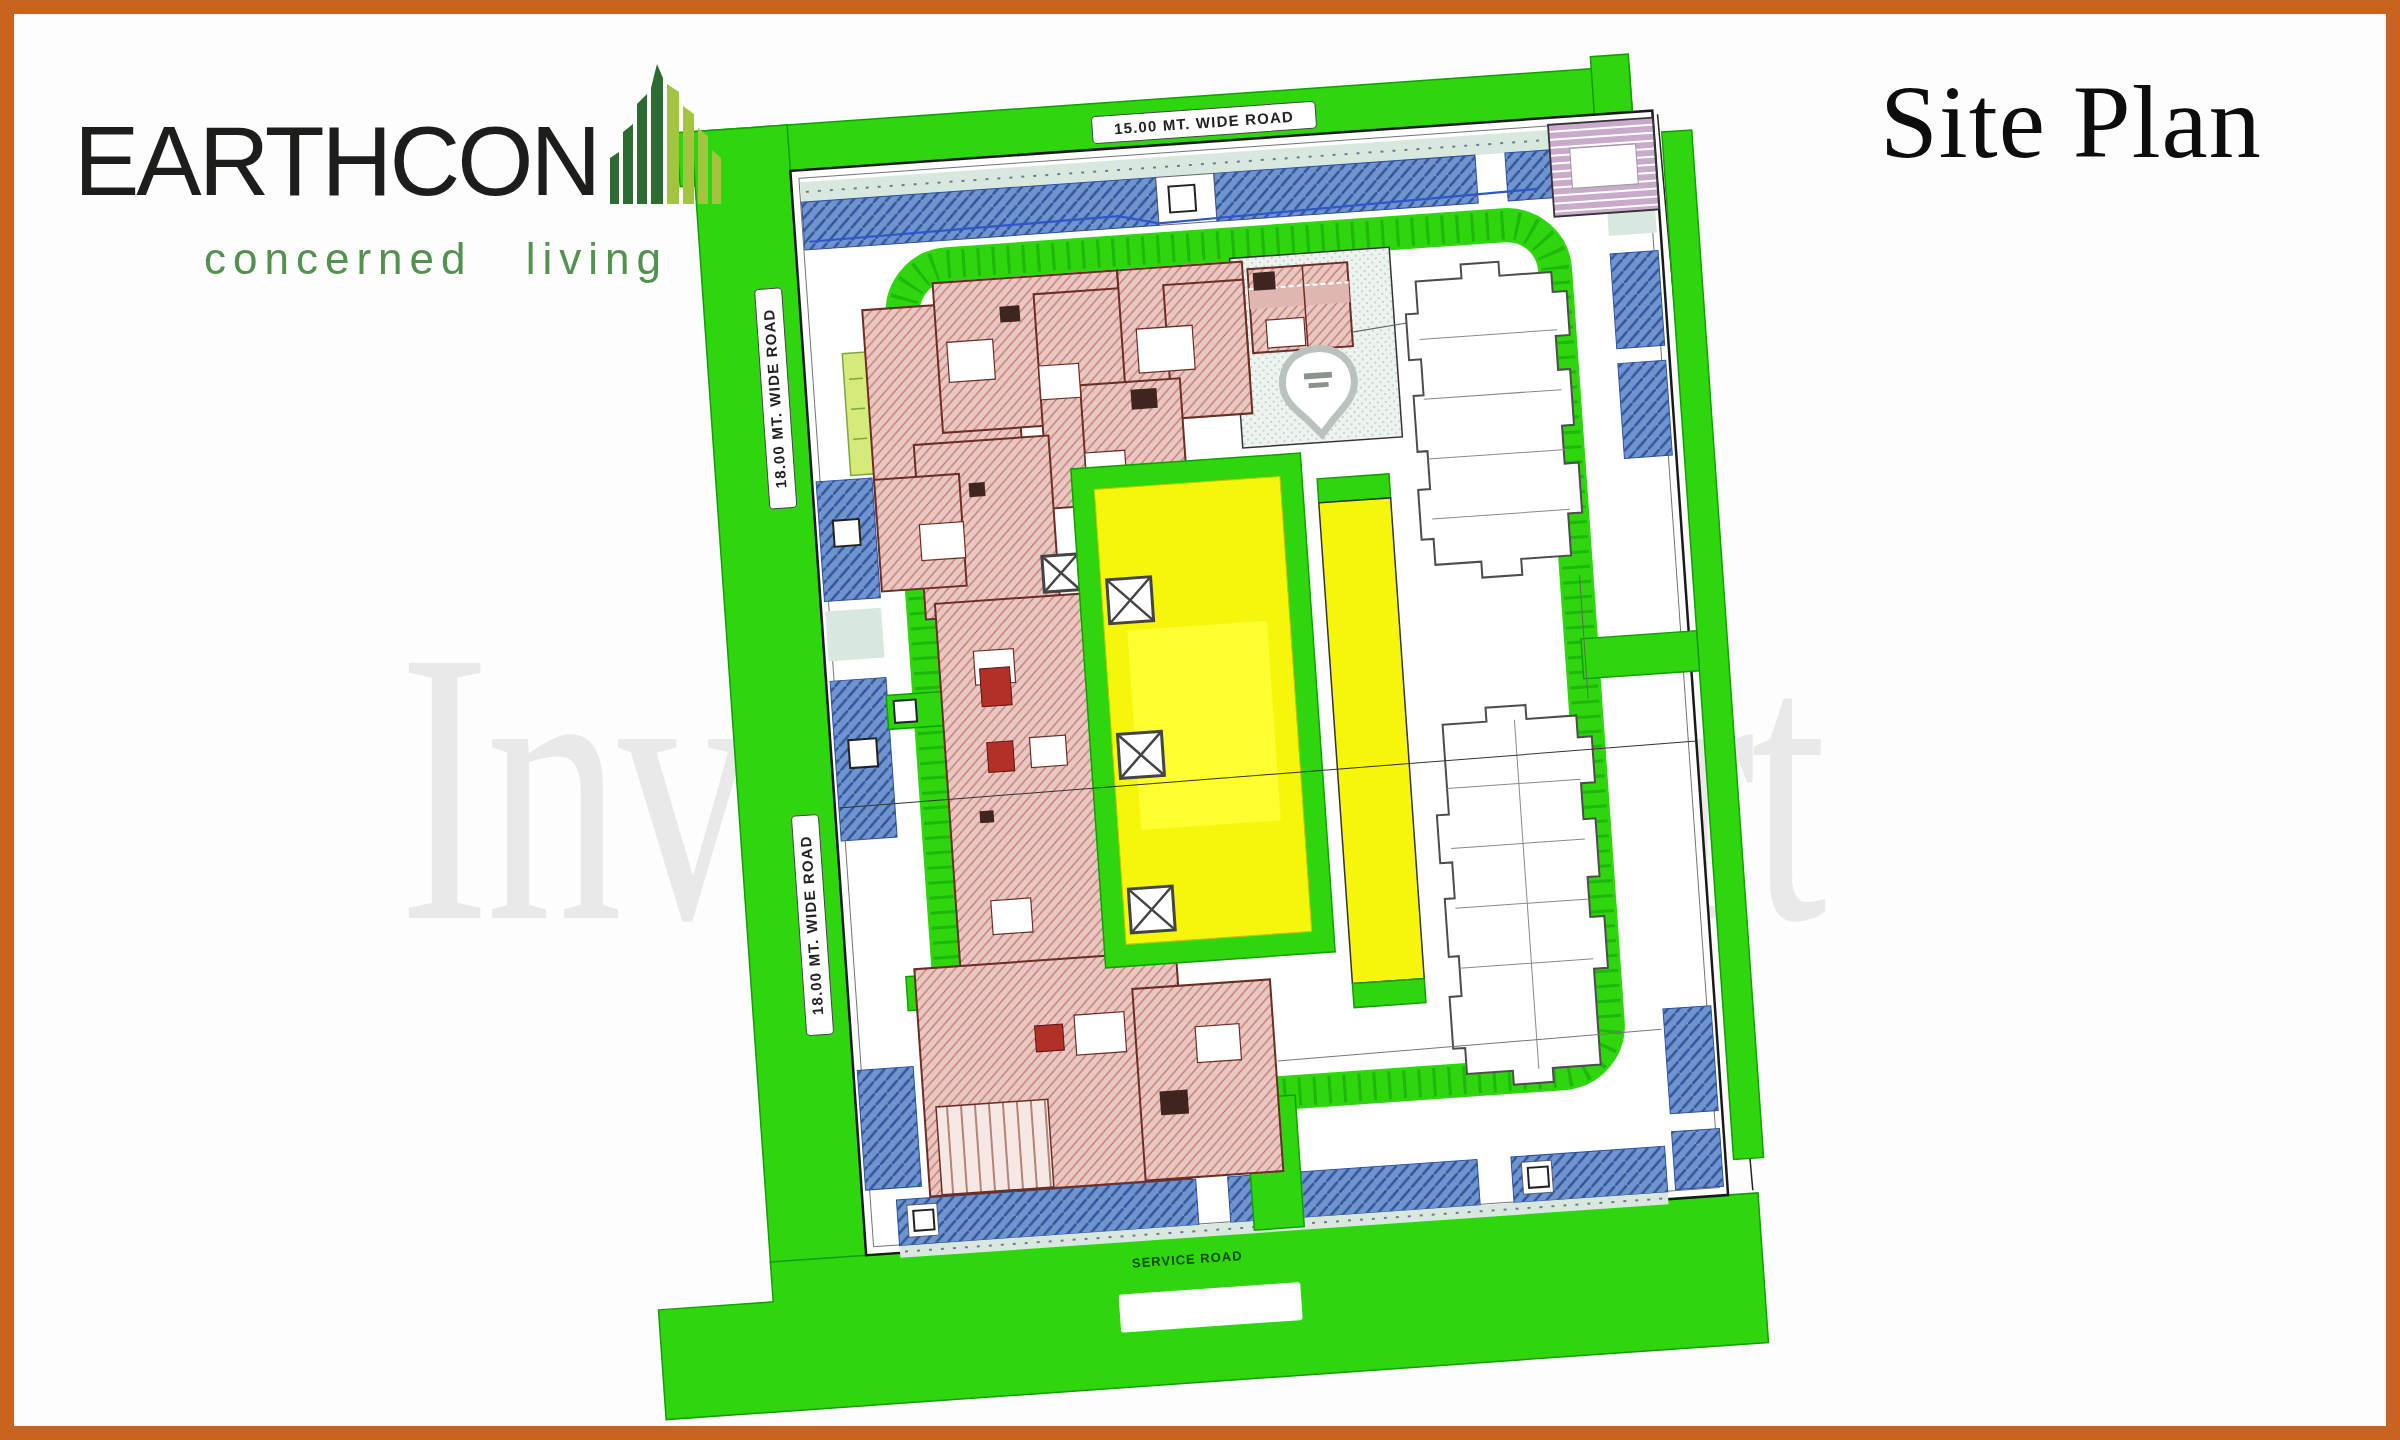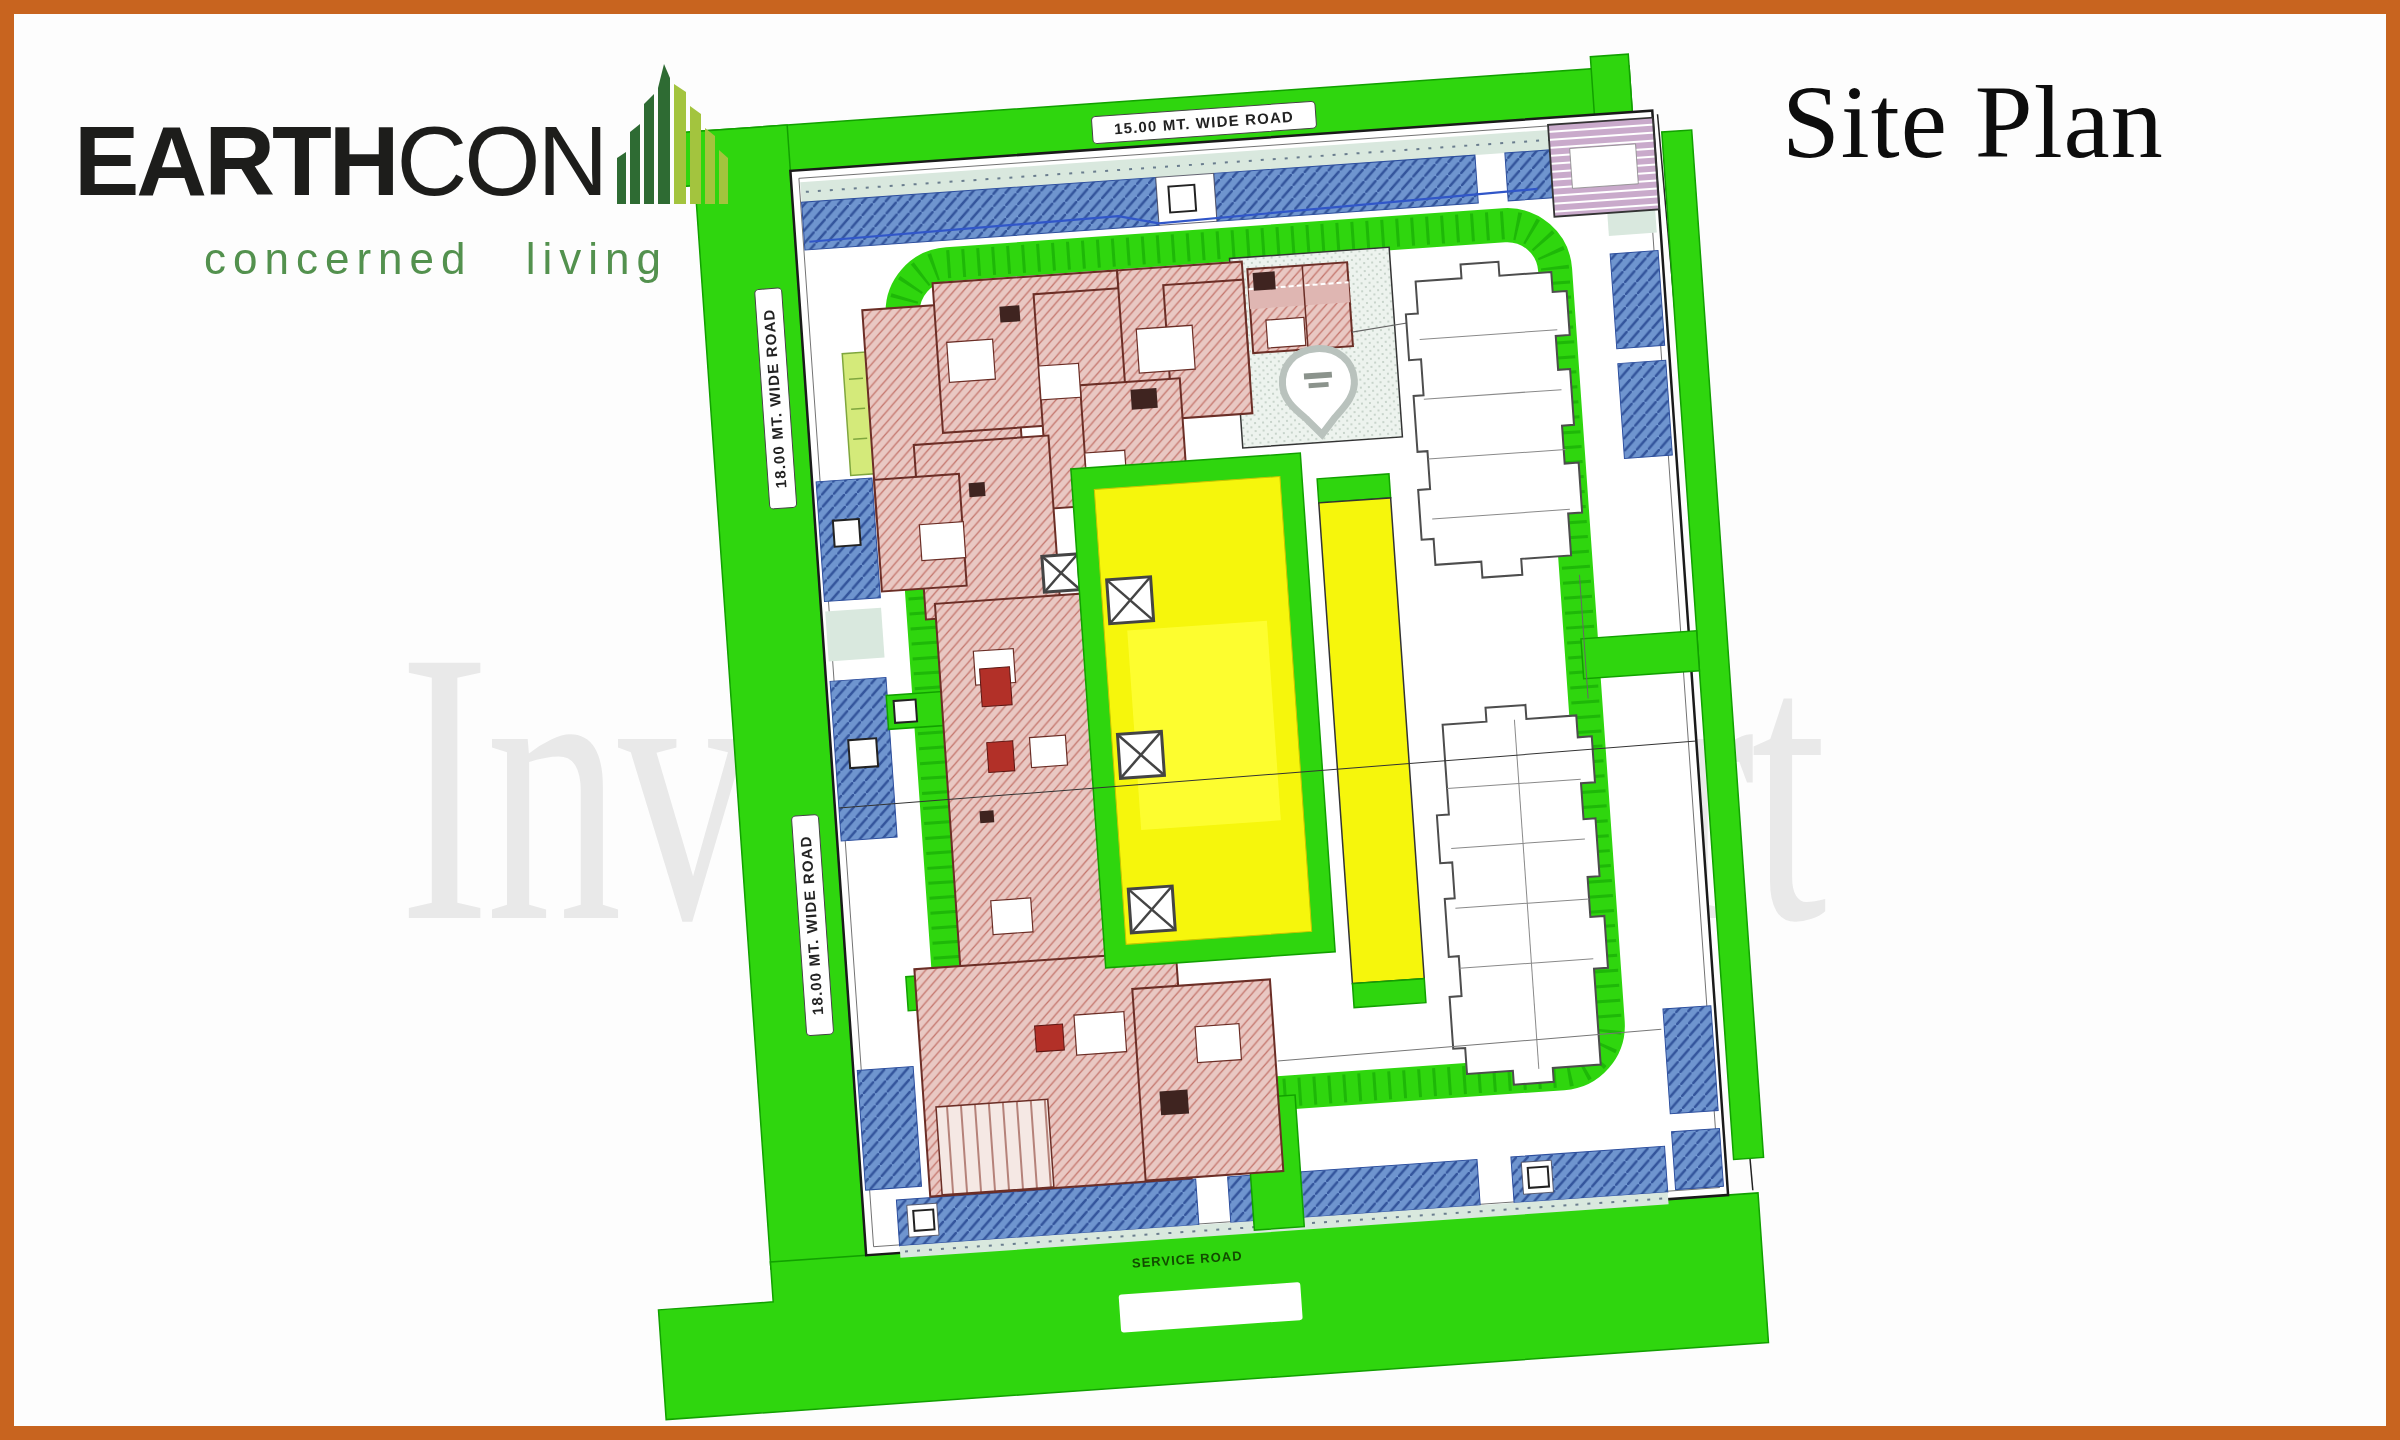--- a/index.html
+++ b/index.html
@@ -23,30 +23,30 @@
     box-sizing:border-box;
     background:#fdfdfd;
   }
   
   .logo{position:absolute;left:60px;top:48px;z-index:5;}
   .logo-row{display:flex;align-items:flex-end;}
   .wordmark{
     font-size:98px;line-height:1;letter-spacing:-3px;color:#1d1d1b;
     font-family:"Liberation Sans",sans-serif;
   }
-  .wordmark .w1{font-weight:700;}
+  .wordmark .w1{font-weight:400;}
   .wordmark .w2{font-weight:400;}
   .logo-icon{margin-left:10px;margin-bottom:2px;}
   .tagline{
     margin-top:24px;margin-left:130px;
     font-size:44px;color:#53914e;letter-spacing:7px;word-spacing:34px;
     font-weight:400;
   }
   .page-title{
-    position:absolute;left:1768px;top:48px;z-index:5;
+    position:absolute;left:1866px;top:48px;z-index:5;
     font-family:"Liberation Serif",serif;
     font-size:104px;color:#0d0d0d;font-weight:500;letter-spacing:1px;
   }
   
   .watermark{
     position:absolute;left:385px;top:548px;z-index:1;
     font-family:"Liberation Serif",serif;
     font-size:390px;color:#e9e9e9;white-space:nowrap;
     transform:scaleX(.70);transform-origin:left top;
     letter-spacing:-6px;user-select:none;

